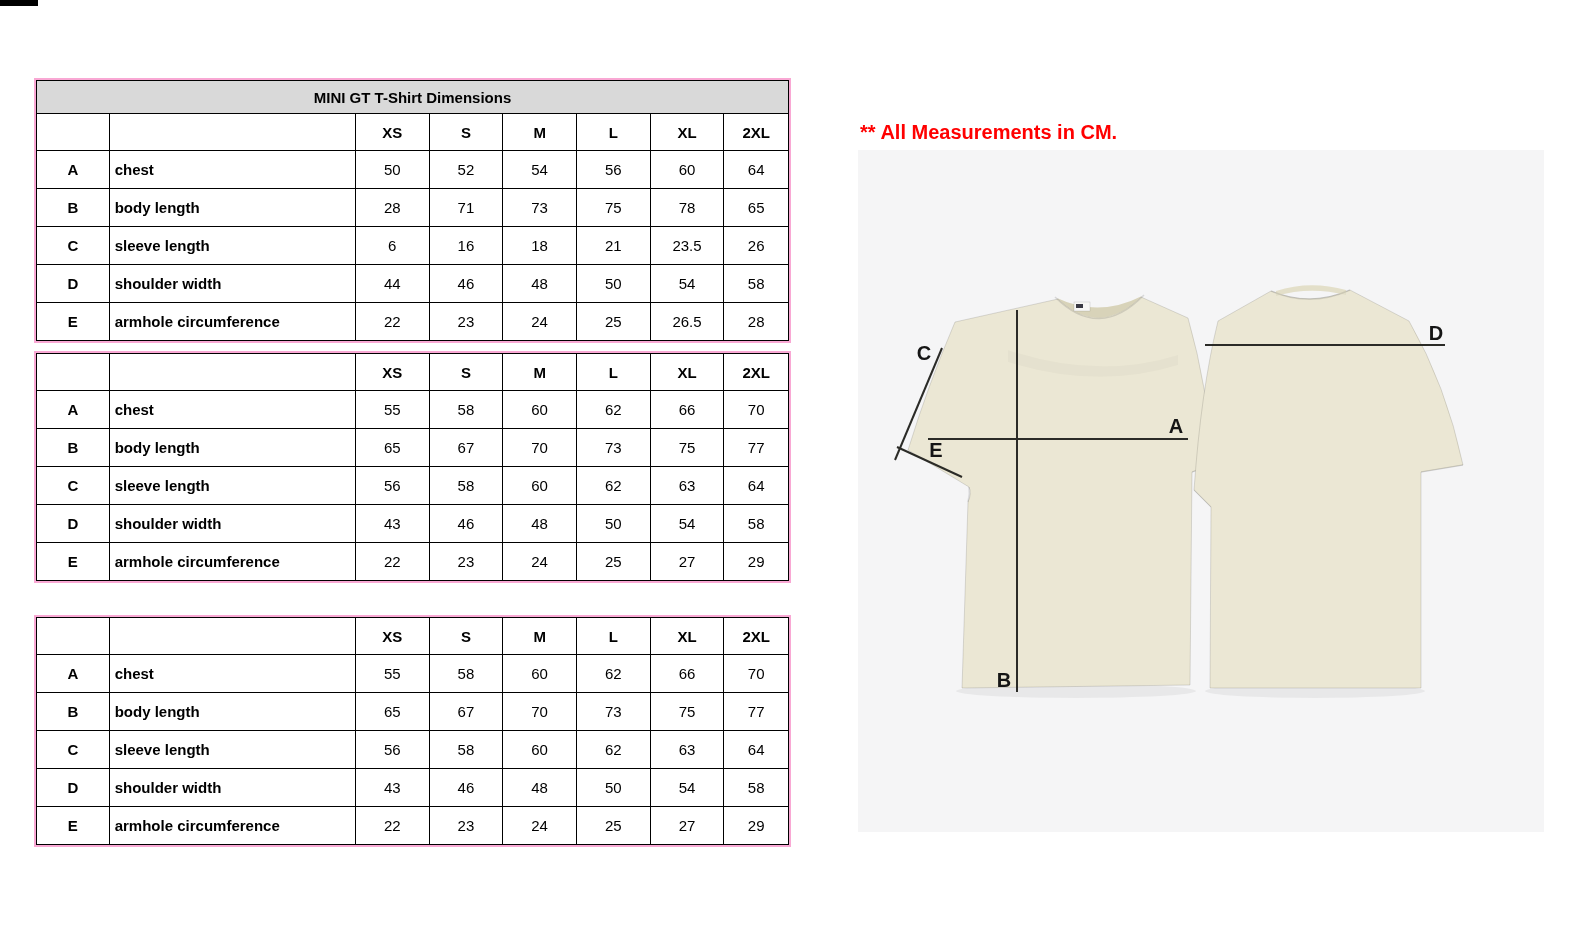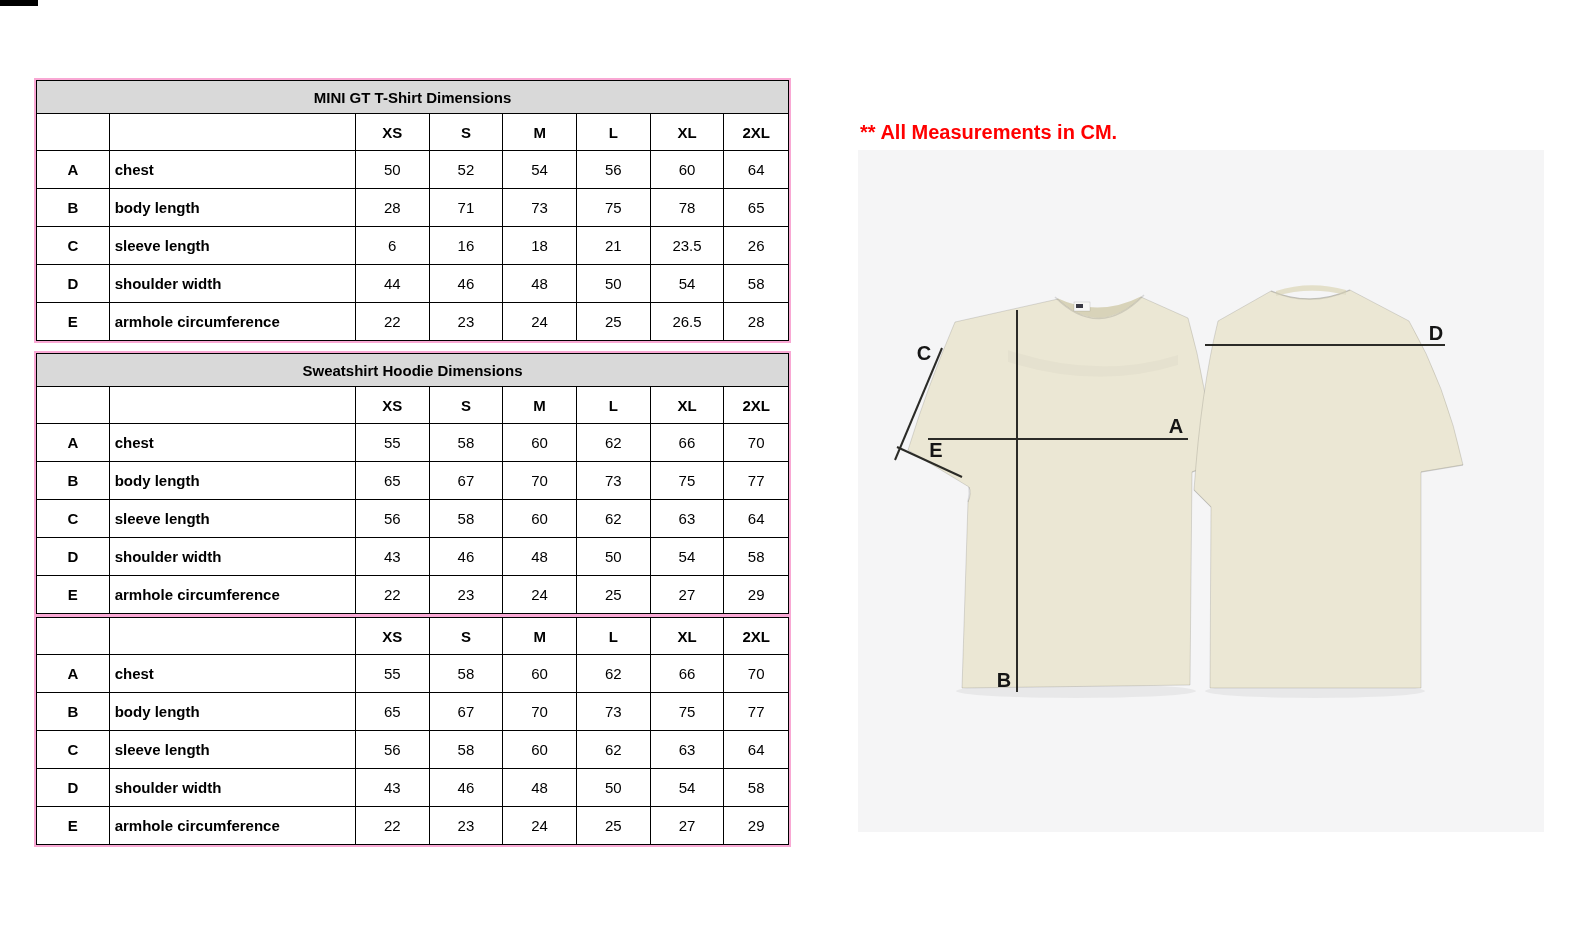--- a/index.html
+++ b/index.html
@@ -122,23 +122,20 @@
         <col style="width:244px">
         <col style="width:73px">
         <col style="width:73px">
         <col style="width:73px">
         <col style="width:73px">
         <col style="width:73px">
         <col style="width:64px">
       </colgroup>
       <tbody>
         <tr>
-          <td class="title" colspan="8" style="background: rgb(217, 217, 217);">Sweatshirt Hoodie Dimensions</td>
-        </tr>
-        <tr>
           <td class="hdr"></td>
           <td class="hdr"></td>
           <td class="hdr">XS</td>
           <td class="hdr">S</td>
           <td class="hdr">M</td>
           <td class="hdr">L</td>
           <td class="hdr">XL</td>
           <td class="hdr">2XL</td>
         </tr>
         <tr>

